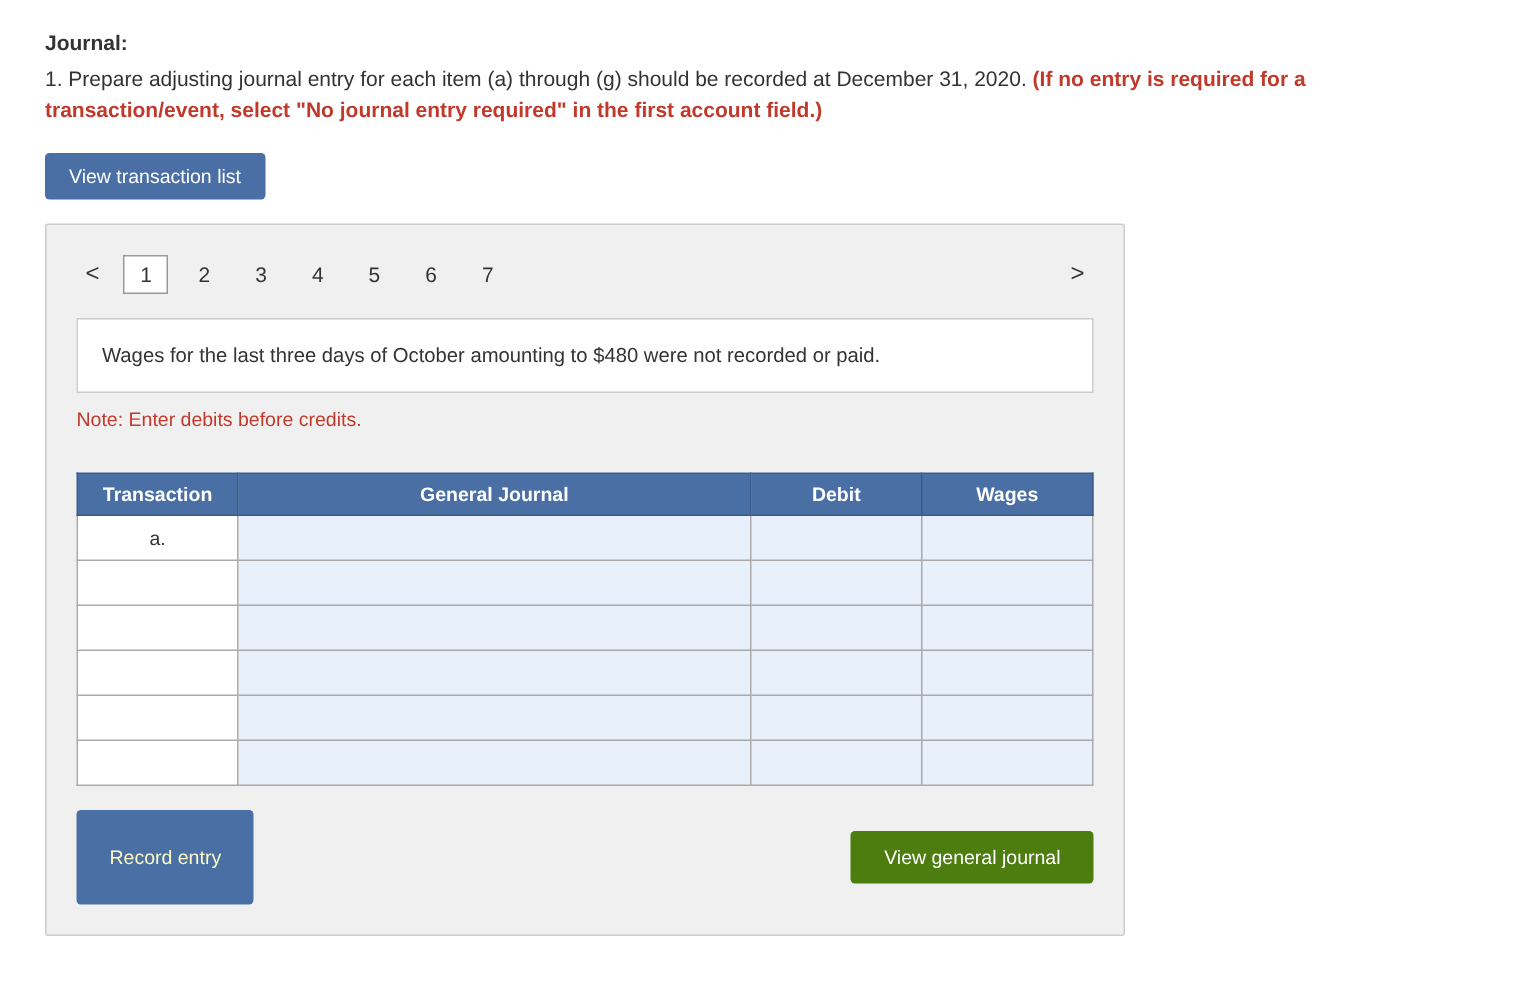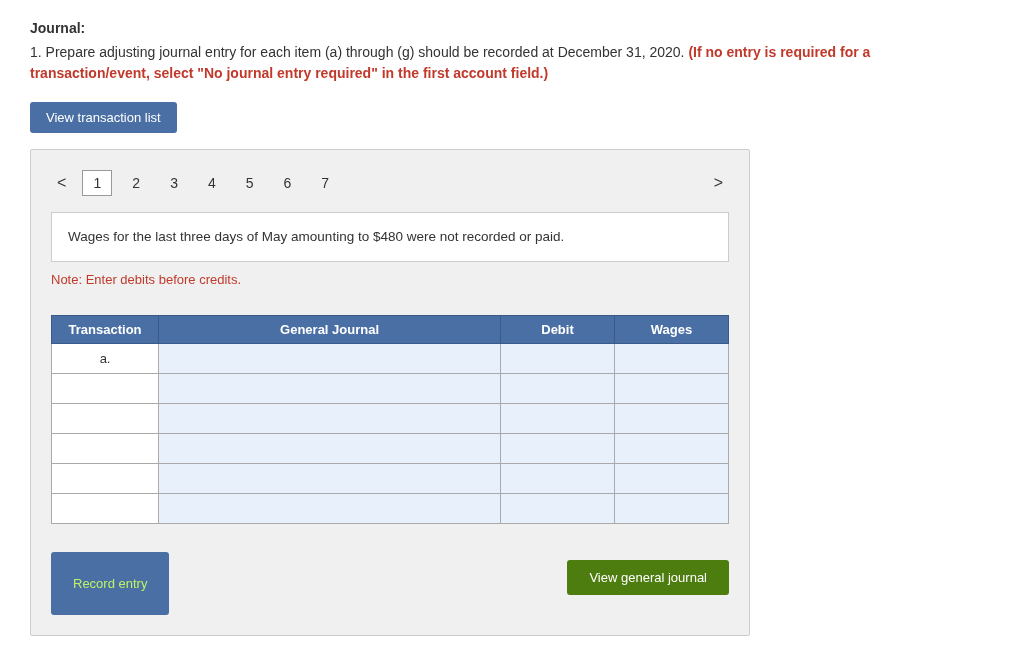--- a/index.html
+++ b/index.html
@@ -137,27 +137,26 @@
       background: #e8f0fb;
       width: 100px;
     }
     .buttons-row {
       display: flex;
       align-items: center;
       gap: 20px;
     }
     .btn-record {
       background: #4a6fa5;
-      color: #bef264;
+      color: #fef9c3;
       border: none;
       padding: 24px 22px;
       font-size: 13px;
       cursor: pointer;
       border-radius: 3px;
-      margin-top: 12px;
     }
     .btn-clear {
       background: #4a6fa5;
       color: #fff;
       border: none;
       padding: 10px 22px;
       font-size: 13px;
       cursor: pointer;
       border-radius: 3px;
     }
@@ -195,21 +194,21 @@
     <span class="tab-inactive">2</span>
     <span class="tab-inactive">3</span>
     <span class="tab-inactive">4</span>
     <span class="tab-inactive">5</span>
     <span class="tab-inactive">6</span>
     <span class="tab-inactive">7</span>
     <button class="nav-arrow" style="margin-left: auto;">&gt;</button>
   </div>
 
   <div class="scenario-box">
-    <span>Wages for the last three days of May amounting to $480 were not recorded or paid.</span>
+    <span>Wages for the last three days of October amounting to $480 were not recorded or paid.</span>
   </div>
 
   <p class="note-text">Note: Enter debits before credits.</p>
 
   <table class="journal-table">
     <thead>
       <tr>
         <th>Transaction</th>
         <th>General Journal</th>
         <th>Debit</th>

